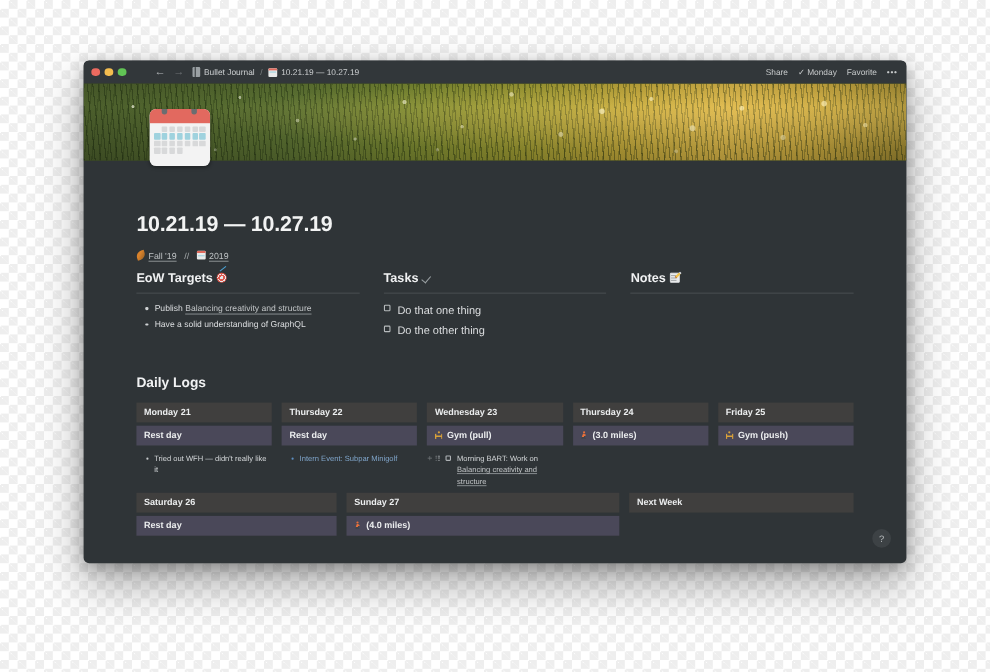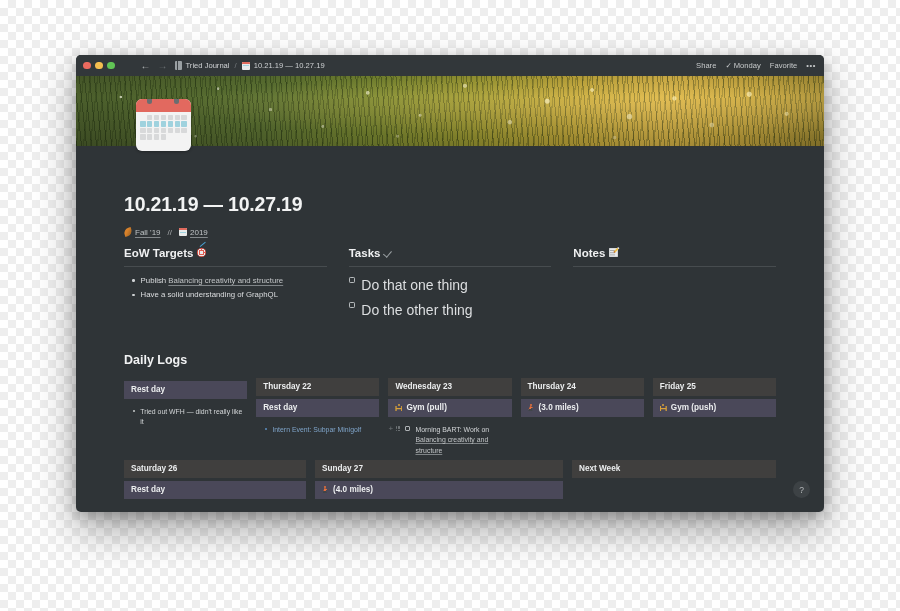--- a/index.html
+++ b/index.html
@@ -379,21 +379,21 @@
     color: #c2c5c7;
     text-decoration: underline;
     text-underline-offset: 1.5px;
     text-decoration-color: #7f8487;
   }
 
   .task-row {
     display: flex;
     align-items: flex-start;
     gap: 6px;
-    font-size: 14px;
+    font-size: 10px;
     line-height: 1.5;
     color: #dcdee0;
     margin-bottom: 4px;
   }
   .cbox {
     width: 6.6px; height: 6.6px;
     border: 1px solid #b6babc;
     border-radius: 1.2px;
     background: transparent;
     flex: none;
@@ -568,21 +568,21 @@
         <i></i>
           <i></i>
           <i></i>
       </span>
 
       <span class="navarrow tb-icon">←</span>
       <span class="navarrow tb-icon dim">→</span>
 
       <span class="tb-crumb">
         <span class="book-ico"></span>
-        <span class="label">Tried Journal</span>
+        <span class="label">Bullet Journal</span>
       </span>
       <span class="tb-sep">/</span>
       <span class="tb-crumb">
         <span class="cal-ico-sm"></span>
         <span class="label">10.21.19 — 10.27.19</span>
       </span>
 
       <div class="tb-right">
         <span class="item">Share</span>
         <span class="item">
@@ -699,20 +699,21 @@
           <div class="col-rule"></div>
           <div style="height:26px;"></div>
         </div>
       </div>
 
       <div class="section-title">Daily Logs</div>
 
       <div class="week-grid">
 
         <div>
+          <div class="day-head">Monday 21</div>
           <div class="day-act">
             <span>Rest day</span>
           </div>
           <div class="day-notes">
             <div class="note-row">
               <span class="dot"></span>
               <span>Tried out WFH — didn't really like it</span>
             </div>
           </div>
         </div>

